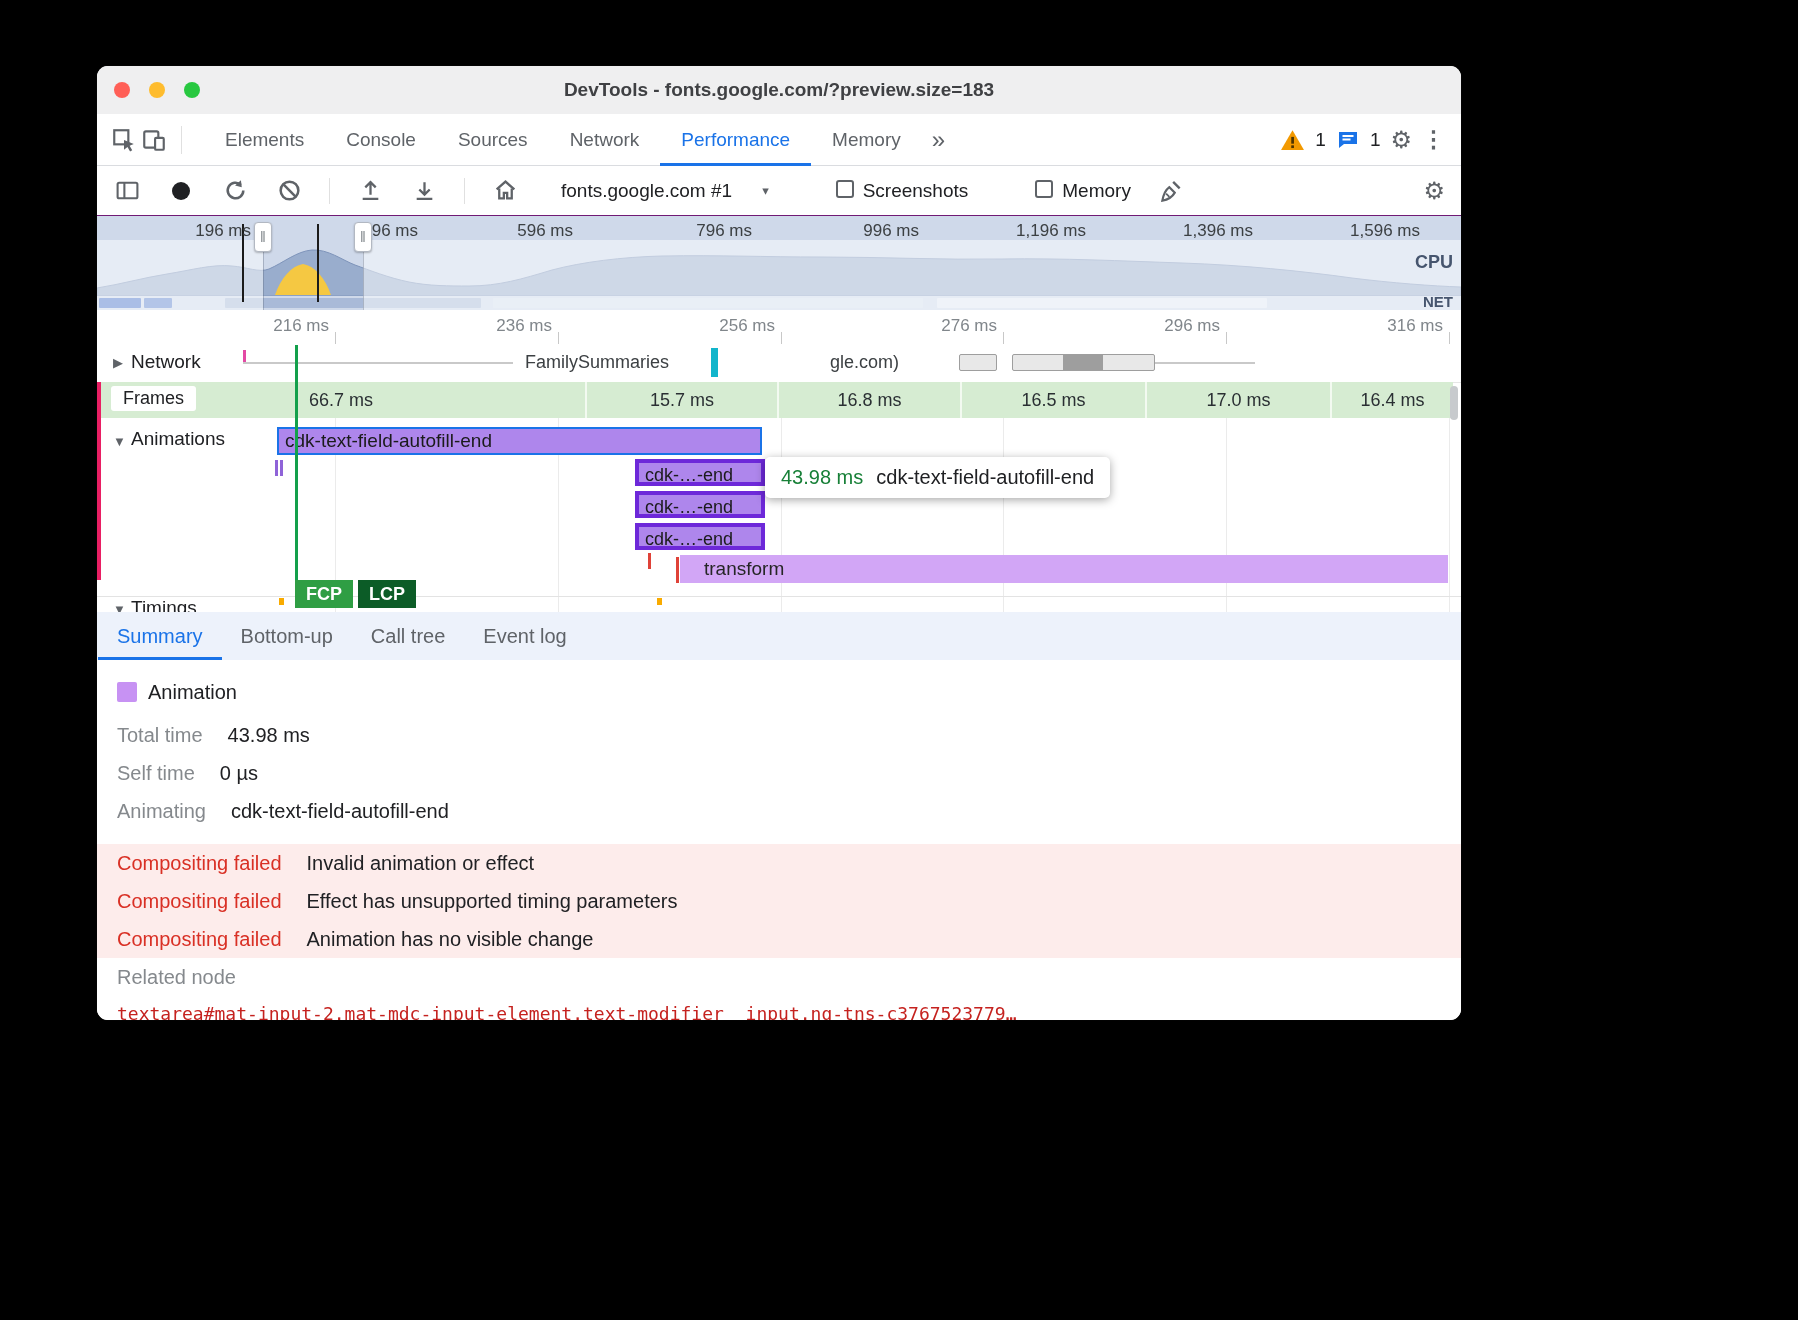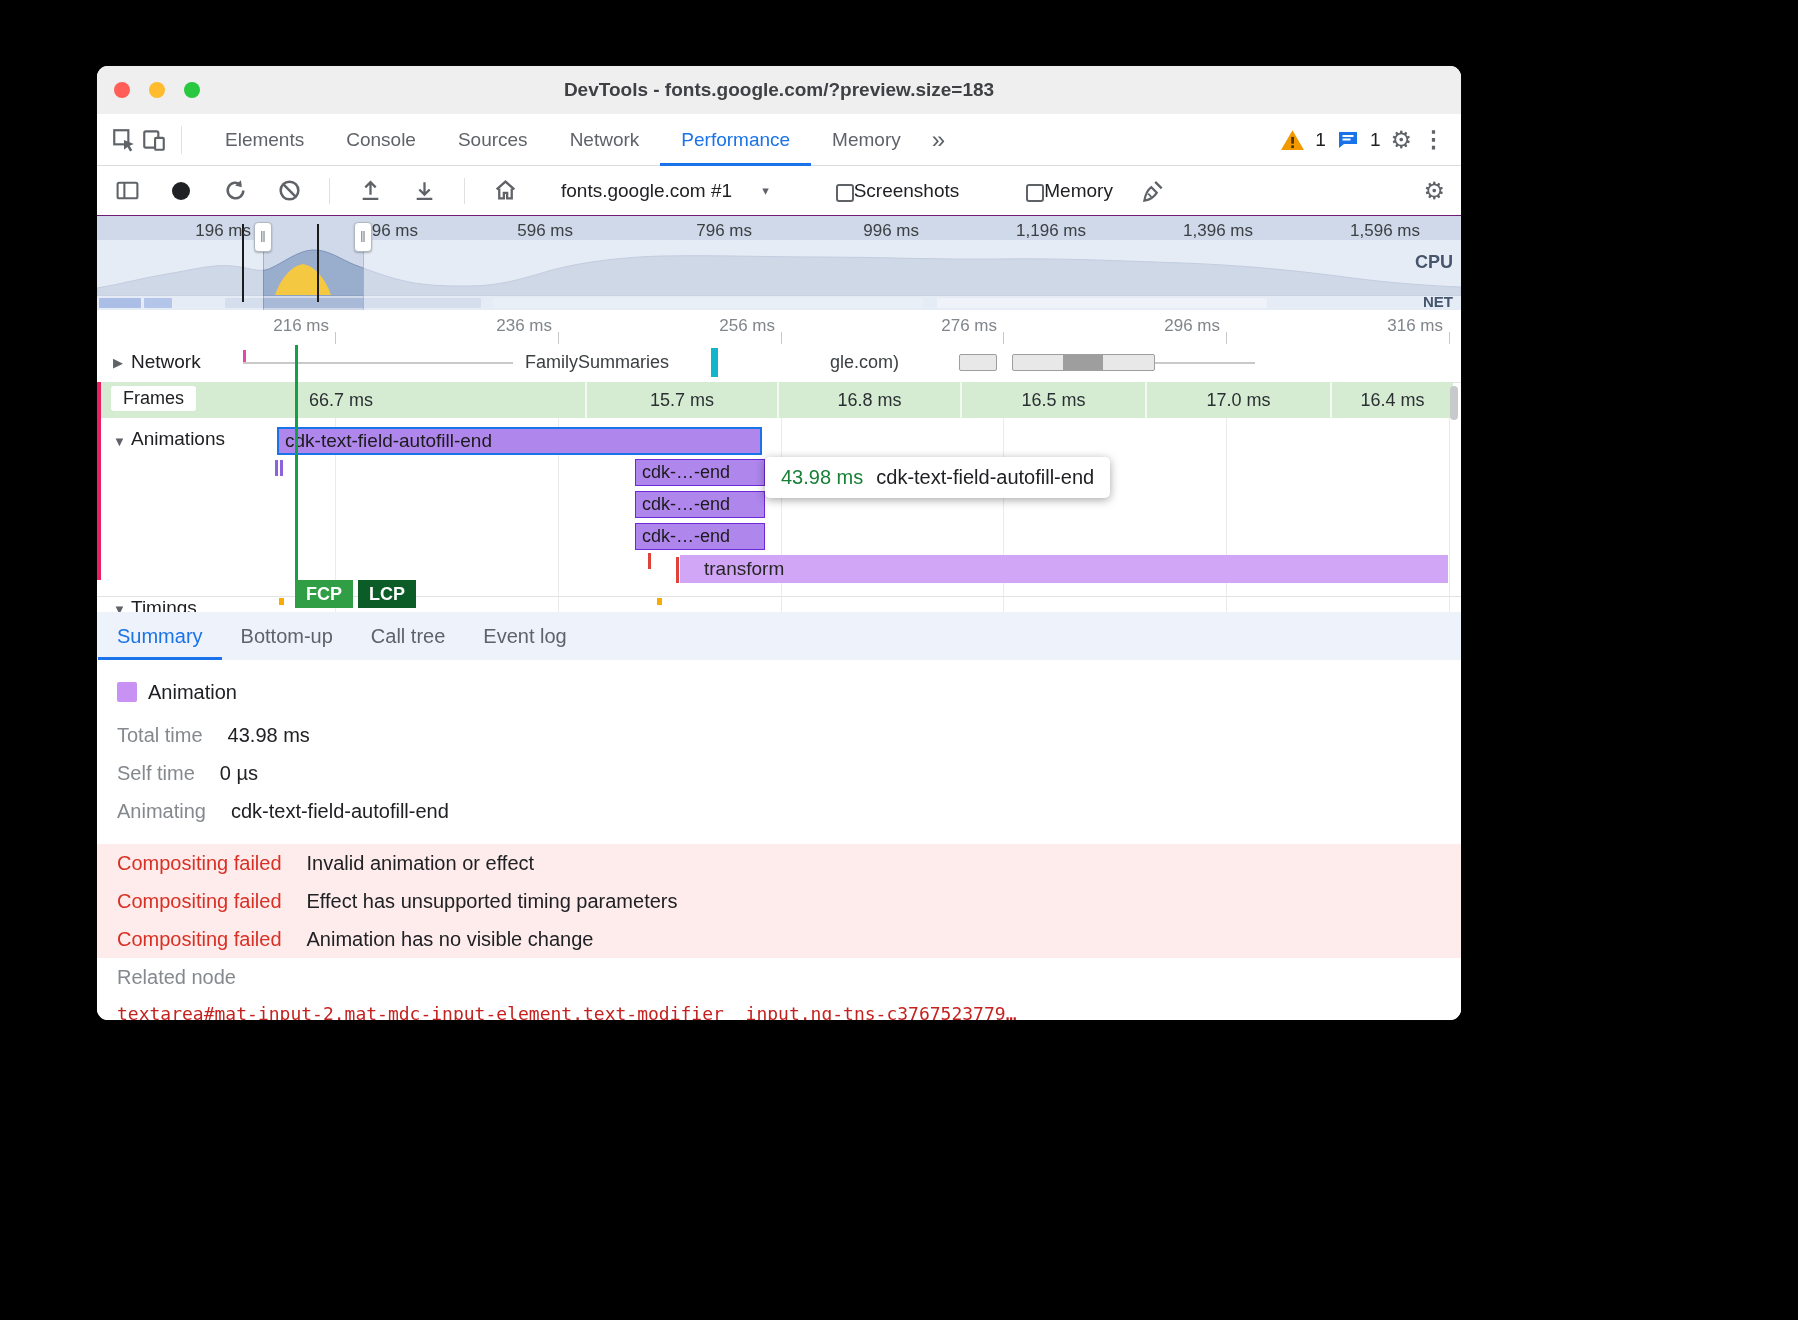--- a/index.html
+++ b/index.html
@@ -35,21 +35,21 @@
   .dots{font-size:23px;font-weight:700;letter-spacing:0;}
 
   
   .ptoolbar{position:absolute;left:0;top:100px;width:100%;height:50px;background:#fff;border-bottom:1px solid #701a75;
     display:flex;align-items:center;padding-left:16px;box-sizing:border-box;}
   .ptool-ic{width:28px;height:28px;display:flex;align-items:center;justify-content:center;margin-right:26px;flex:0 0 auto;}
   .vsep{width:1px;height:26px;background:#e0e0e0;margin-right:26px;flex:0 0 auto;}
   .rec{width:18px;height:18px;border-radius:50%;background:#202124;}
   .target{font-size:19px;color:#202124;margin-left:16px;white-space:nowrap;}
   .dd{font-size:13px;color:#5f6368;margin-left:30px;}
-  .chk{display:flex;align-items:flex-end;margin-left:34px;padding-left:33px;}
+  .chk{display:flex;align-items:flex-start;gap:9px;margin-left:34px;padding-left:33px;}
   .chkbox{width:18px;height:18px;border:2px solid #5f6368;border-radius:3px;background:#fff;box-sizing:border-box;}
   .chklabel{font-size:19px;color:#202124;}
   .broom{margin-left:26px;}
   .tool-gear{margin-left:auto;margin-right:16px;font-size:24px;color:#5f6368;}
 
   
   .overview{position:absolute;left:0;top:150px;width:100%;height:94px;background:#cfd9ea;border-bottom:1px solid #9aa5b8;overflow:hidden;}
   .ovlabel{position:absolute;top:5px;font-size:17px;color:#3c4043;z-index:5;white-space:nowrap;}
   .cpu-chart{position:absolute;left:0;top:24px;z-index:1;}
   .netbar{position:absolute;top:82px;height:10px;border-radius:1px;z-index:2;}
@@ -87,21 +87,21 @@
     font-size:18px;color:#202124;z-index:2;}
 
   .pinkstrip{position:absolute;left:0;top:72px;width:4px;height:198px;background:#e91e63;z-index:3;}
 
   .anim-head-arrow{position:absolute;left:16px;top:124px;font-size:13px;color:#5f6368;}
   .anim-head{position:absolute;left:34px;top:118px;font-size:19px;color:#202124;}
 
   .mainbar{position:absolute;left:180px;top:117px;width:485px;height:28px;background:#ae86ec;
     border:2px solid #1a73e8;box-sizing:border-box;font-size:19px;color:#1b1b1b;
     line-height:24px;padding-left:6px;white-space:nowrap;overflow:hidden;z-index:2;}
-  .smallbar{position:absolute;left:538px;width:130px;height:27px;background:#ae86ec;border:1px solid #6d28d9;
+  .smallbar{position:absolute;left:538px;width:130px;height:27px;background:#ae86ec;border:4px solid #6d28d9;
     box-sizing:border-box;font-size:18px;color:#1b1b1b;line-height:25px;padding-left:6px;
     white-space:nowrap;overflow:hidden;z-index:2;}
   .purpletick{position:absolute;width:3px;height:16px;background:#8f63d8;top:150px;z-index:1;}
   .redtick{position:absolute;width:3px;background:#df4238;z-index:3;}
   .transformbar{position:absolute;left:583px;top:245px;width:768px;height:28px;background:#d2a6f6;
     font-size:19px;color:#262626;line-height:28px;padding-left:24px;box-sizing:border-box;z-index:2;}
 
   .tooltip{position:absolute;left:668px;top:147px;background:#fff;border-radius:5px;
     box-shadow:0 2px 10px rgba(0,0,0,.35);padding:9px 16px;font-size:20px;white-space:nowrap;z-index:10;}
   .tt-time{color:#188038;margin-right:13px;}

